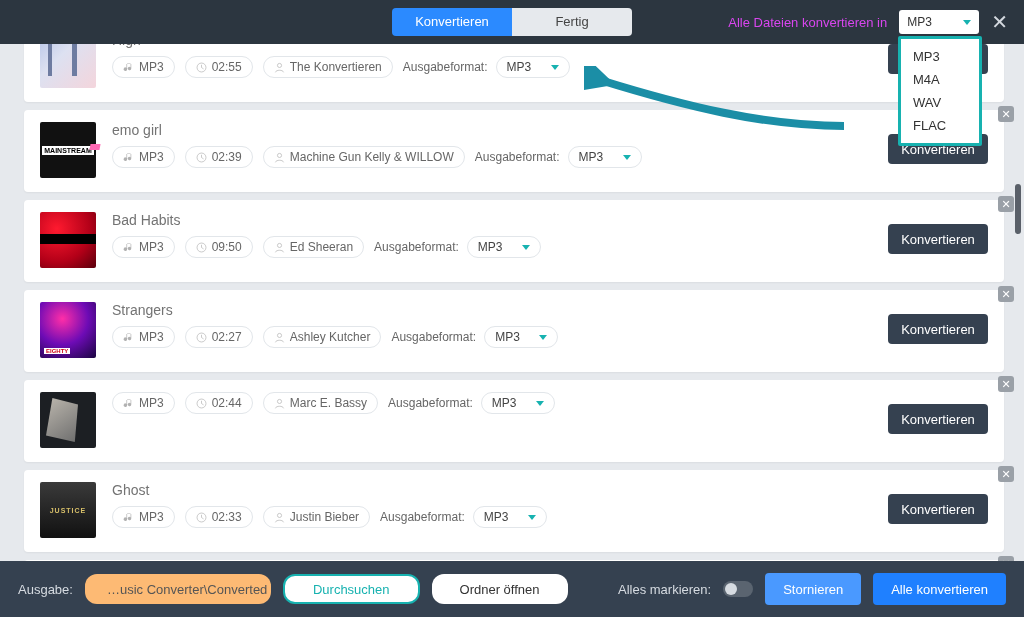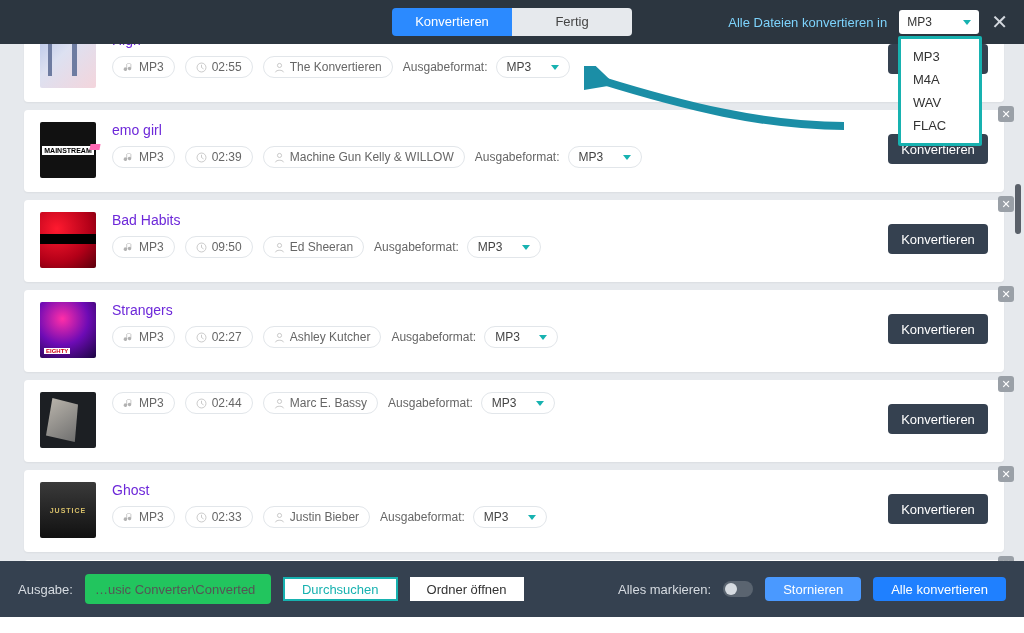--- a/index.html
+++ b/index.html
@@ -5,56 +5,56 @@
   * { box-sizing: border-box; margin: 0; padding: 0; font-family: -apple-system, BlinkMacSystemFont, "Segoe UI", Arial, sans-serif; }
   body { width: 1024px; height: 633px; overflow: hidden; background: #fff; position: relative; }
 
   
   .topbar { height: 44px; background: #2c3640; display: flex; align-items: center; position: relative; }
   .tabs { display: flex; position: absolute; left: 50%; transform: translateX(-50%); height: 28px; border-radius: 4px; overflow: hidden; }
   .tab { width: 120px; text-align: center; line-height: 28px; font-size: 13px; cursor: pointer; }
   .tab-active { background: #2b8aff; color: #fff; }
   .tab-inactive { background: #e6e9ed; color: #444; }
   .top-right { position: absolute; right: 16px; display: flex; align-items: center; gap: 12px; }
-  .top-right-label { color: #7dd3fc; font-size: 13px; }
+  .top-right-label { color: #d946ef; font-size: 13px; }
   .global-format { width: 80px; height: 24px; background: #fff; border-radius: 3px; display: flex; align-items: center; justify-content: space-between; padding: 0 8px; font-size: 12px; color: #333; cursor: pointer; position: relative; }
   .chev-down { width: 0; height: 0; border-left: 4px solid transparent; border-right: 4px solid transparent; border-top: 5px solid #17b2b0; }
   .close-x { color: #d4d9df; font-size: 20px; cursor: pointer; line-height: 1; }
 
   
   .dropdown { position: absolute; top: 36px; right: 42px; width: 84px; background: #fff; border: 3px solid #17b2b0; border-radius: 2px; z-index: 50; padding: 6px 0; }
   .dropdown-item { padding: 4px 12px; font-size: 13px; color: #333; cursor: pointer; }
   .arrow-ind { position: absolute; top: 66px; right: 160px; z-index: 49; color: #1b8ea6; pointer-events:none; }
 
   
   .list { position: absolute; top: 44px; left: 0; right: 0; bottom: 56px; overflow: hidden; background: #e6e9ed; }
   .card { background: #fff; margin: 8px 20px 8px 24px; border-radius: 4px; padding: 12px 16px 14px 16px; display: flex; align-items: flex-start; gap: 16px; position: relative; box-shadow: 0 1px 2px rgba(0,0,0,0.05); }
   .card.first { margin-top: -24px; }
   .thumb { width: 56px; height: 56px; border-radius: 2px; flex-shrink: 0; }
   .meta { flex: 1; }
-  .title { font-size: 14px; color: #6d28d9; margin-bottom: 8px; }
+  .title { font-size: 14px; color: #737373; margin-bottom: 8px; }
   .chips { display: flex; align-items: center; gap: 10px; font-size: 12px; color: #666; }
   .chip { background: #fff; border: 1px solid #e2e6ea; border-radius: 12px; height: 22px; display: inline-flex; align-items: center; padding: 0 10px; gap: 5px; }
   .ic { width: 11px; height: 11px; display:inline-block; opacity: .5; }
   .output-row { display:flex; align-items:center; gap:8px; font-size:12px; color:#666; }
   .fmt-select { border: 1px solid #e2e6ea; border-radius: 12px; height: 22px; width: 74px; display:inline-flex; align-items:center; justify-content:space-between; padding: 0 10px; cursor:pointer; color:#444; }
   .convert-btn { background: #354150; color: #fff; font-size: 13px; width: 100px; height: 30px; border-radius: 4px; display:flex; align-items:center; justify-content:center; cursor:pointer; margin-top: 12px; }
   .remove-x { position:absolute; top: -4px; right: -10px; width: 16px; height:16px; border-radius:3px; background:#9aa0a7; color:#fff; font-size:11px; display:flex; align-items:center; justify-content:center; cursor:pointer; }
   .scrollbar { position:absolute; right:3px; top:140px; width:6px; height:50px; background:#5a6069; border-radius:3px; }
 
   
   .bottombar { position:absolute; bottom:16px; left:0; right:0; height:56px; background:#354150; display:flex; align-items:center; padding:0 18px; gap:12px; font-size:13px; color:#d6dbe1; }
   .out-label{ color:#d6dbe1; }
-  .path-box { background:#22c55e; color:#555; height:30px; border-radius:4px; padding:0 10px; display:flex; align-items:center; width:186px; overflow:hidden; white-space:nowrap; }
-  .btn-light { background:#fff; color:#333; height:24px; border-radius:0; padding:0 17px; display:flex; align-items:center; cursor:pointer; }
+  .path-box { background:#fdba74; color:#555; height:30px; border-radius:12px; padding:0 22px; display:flex; align-items:center; width:186px; overflow:hidden; white-space:nowrap; }
+  .btn-light { background:#fff; color:#333; height:30px; border-radius:12px; padding:0 28px; display:flex; align-items:center; cursor:pointer; }
   .btn-light.highlight { border: 2px solid #17b2b0; color:#17b2b0; font-weight:500; }
   .spacer{ flex:1; }
   .toggle { width:30px; height:16px; background:#5a6470; border-radius:8px; position:relative; cursor:pointer; }
   .toggle::after{ content:""; position:absolute; left:2px; top:2px; width:12px; height:12px; background:#d6dbe1; border-radius:50%; }
-  .btn-blue { background:#4a99ff; color:#fff; height:24px; border-radius:4px; padding:0 18px; display:flex; align-items:center; cursor:pointer; }
+  .btn-blue { background:#4a99ff; color:#fff; height:32px; border-radius:4px; padding:0 18px; display:flex; align-items:center; cursor:pointer; }
   .btn-blue.strong{ background:#1f80ff; font-weight:500; }
 
   
   .t0{ background: linear-gradient(135deg,#b7c5e8 0%, #dde1f1 40%, #f4d5dc 100%); position:relative; }
   .t0::before, .t0::after{ content:""; position:absolute; background:#6e7ca1; }
   .t0::before{ left:8px; top:4px; width:4px; height:40px; }
   .t0::after{ left:32px; top:10px; width:5px; height:34px; }
   .t1{ background:#111; display:flex; align-items:center; justify-content:center; }
   .t1 span{ background:#fff; color:#000; font-size:7px; font-weight:800; padding:1px 2px; position:relative; }
   .t1 span::after{content:""; position:absolute; right:-6px; top:-2px; width:10px; height:6px; background:hotpink; transform:skew(-10deg);}

